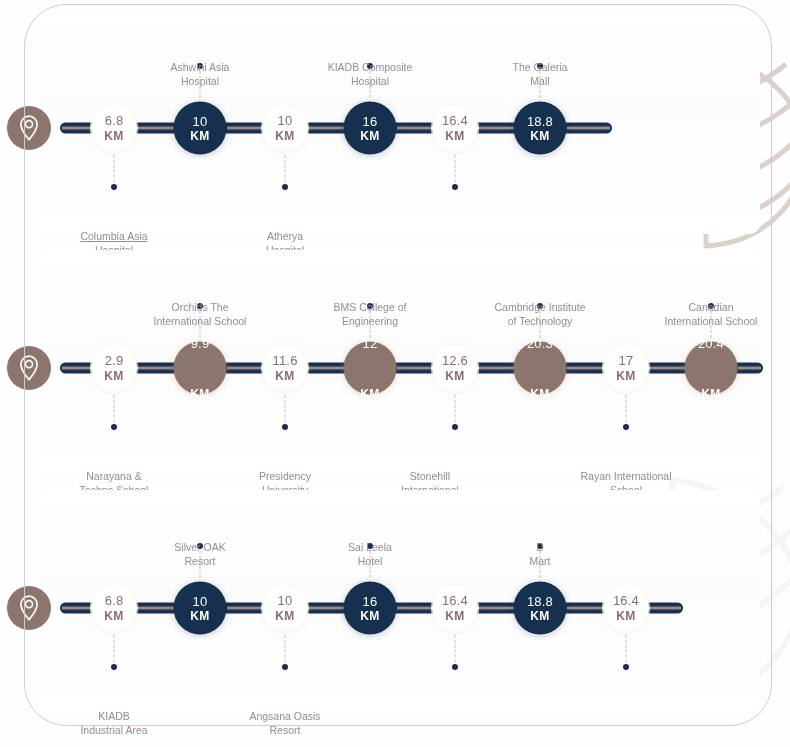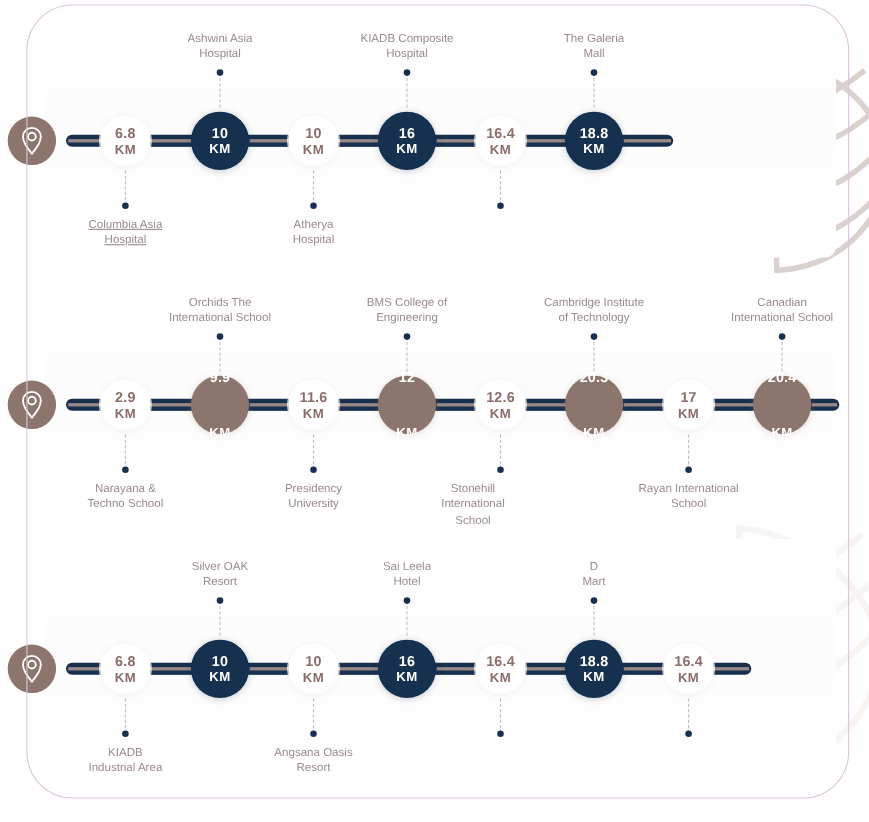--- a/index.html
+++ b/index.html
@@ -121,21 +121,21 @@
     border-radius: 50%;
     display: flex;
     flex-direction: column;
     align-items: center;
     justify-content: center;
     transform: translate(-50%,-50%);
     z-index: 3;
     line-height: 1.18;
     text-align: center;
   }
-  .node .n-val  { font-size: 13px; font-weight: 700; letter-spacing: .2px; }
+  .node .n-val  { font-size: 13px; font-weight: 400; letter-spacing: .2px; }
   .node .n-unit { font-size: 12px; font-weight: 700; letter-spacing: .4px; }
 
   
   .node.minor {
     width: 46px; height: 46px;
     background: radial-gradient(circle at 50% 40%, #ffffff 62%, #fbfafa 100%);
     box-shadow: 0 0 0 1px rgba(250,248,248,.9), 0 1px 6px rgba(140,117,108,.10);
   }
   .node.minor .n-val,
   .node.minor .n-unit { color: #8a6e6a; }
@@ -178,20 +178,21 @@
   .poi-label {
     position: absolute;
     width: 140px;
     text-align: center;
     font-size: 10.5px;
     color: #9a8b8c;
     line-height: 1.38;
     transform: translateX(-50%);
     z-index: 3;
     white-space: pre-line;
+    margin-top: 32px;
   }
   .poi-label.above { }
   .poi-label.below { }
 </style>
 </head>
 <body>
 
 <div id="stage">
 
   <div class="frame"></div>

